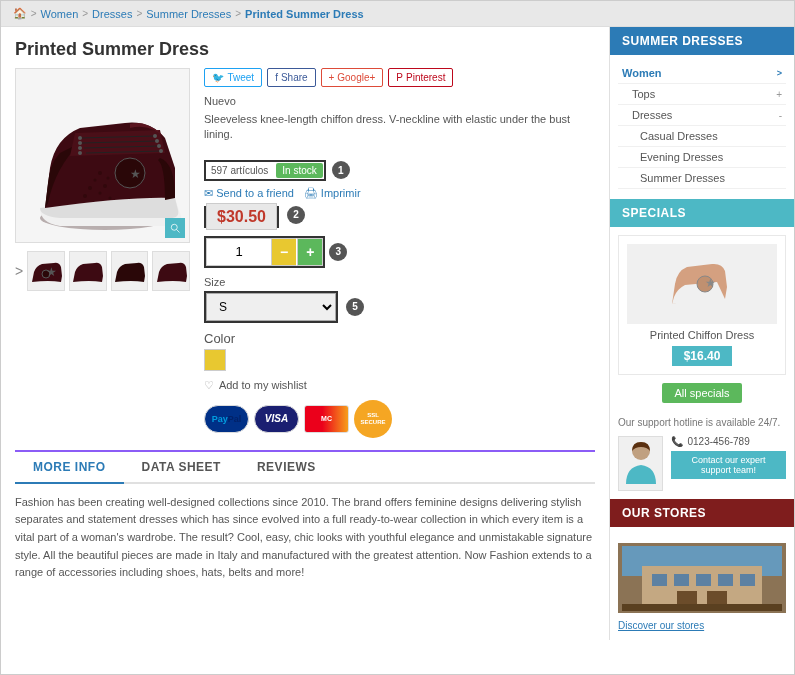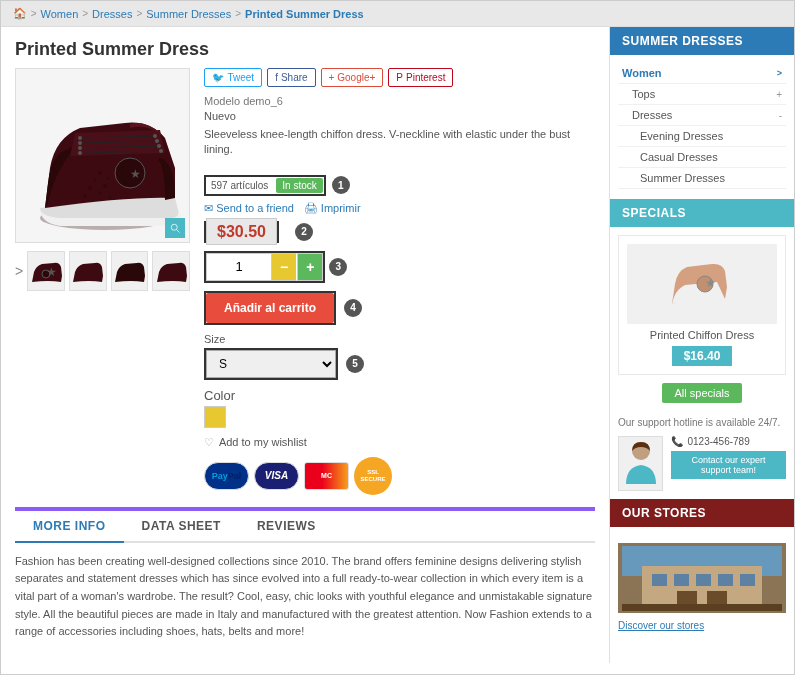--- a/index.html
+++ b/index.html
@@ -48,21 +48,21 @@
 
     .model-text { font-size: 11px; color: #777; margin-bottom: 3px; }
     .condition-text { font-size: 11px; color: #555; margin-bottom: 5px; }
     .description-text { font-size: 11px; color: #555; line-height: 1.4; margin-bottom: 17px; }
     .in-stock-badge { background: #5cb85c; color: white; padding: 2px 6px; font-size: 10px; border-radius: 2px; }
 
     .send-print { display: flex; align-items: center; gap: 10px; font-size: 11px; color: #2c7bb6; margin-bottom: 6px; cursor: pointer; }
     .send-print span { display: flex; align-items: center; gap: 3px; }
 
     
-    .price-area { display: flex; align-items: center; gap: 16px; margin-bottom: 8px; }
+    .price-area { display: flex; gap: 8px; margin-bottom: 8px; }
     .price { background: #e8e8e8; border: 1px solid #ccc; padding: 4px 10px; font-size: 16px; font-weight: bold; color: #c0392b; }
     .qty-input { width: 65px; border: 1px solid #ccc; padding: 5px 8px; font-size: 13px; text-align: center; border-right: none; }
     .qty-btn-minus { background: #e8c830; color: white; border: 1px solid #ccc; padding: 5px 8px; cursor: pointer; font-size: 14px; font-weight: bold; border-right: 1px solid #fff; }
     .qty-btn-plus { background: #5cb85c; color: white; border: 1px solid #ccc; padding: 5px 8px; cursor: pointer; font-size: 14px; font-weight: bold; }
 
     
     .cart-area { display: flex; align-items: center; gap: 8px; margin-bottom: 8px; }
     .add-to-cart-btn { background: #e74c3c; color: white; border: none; padding: 8px 18px; font-size: 12px; font-weight: bold; cursor: pointer; border-radius: 2px; }
 
     
@@ -82,21 +82,21 @@
 
     
     .payment-icons { display: flex; gap: 5px; align-items: center; margin-bottom: 12px; }
     .payment-icon { width: 45px; height: 28px; border: 1px solid #ddd; border-radius: 14px; display: flex; align-items: center; justify-content: center; font-size: 8px; font-weight: bold; }
     .paypal-icon { background: #003087; color: #009cde; font-size: 9px; }
     .visa-icon { background: #1a1f71; color: white; }
     .mc-icon { background: #eb001b; color: white; font-size: 7px; }
     .ssl-icon { background: #f5a623; color: white; width: 38px; height: 38px; border-radius: 50%; font-size: 7px; display: flex; align-items: center; justify-content: center; flex-direction: column; font-weight: bold; }
 
     
-    .tabs-area { border-top: 4px solid #8b5cf6; padding-top: 0; }
+    .tabs-area { border-top: 2px solid #8b5cf6; padding-top: 0; }
     .tabs-header { display: flex; gap: 0; border-bottom: 2px solid #e0e0e0; }
     .tab { padding: 8px 18px; font-size: 12px; font-weight: bold; cursor: pointer; color: #555; text-transform: uppercase; letter-spacing: 0.5px; }
     .tab.active { color: #2c7bb6; border-bottom: 2px solid #2c7bb6; margin-bottom: -2px; }
     .tab-content { padding: 10px 0; font-size: 11px; color: #555; line-height: 1.6; }
 
     
     .sidebar-section { margin-bottom: 0; }
     .sidebar-header { background: #2c7bb6; color: white; padding: 7px 12px; font-size: 12px; font-weight: bold; text-transform: uppercase; letter-spacing: 0.5px; margin-bottom: 8px; }
     .sidebar-header.specials { background: #4db8c5; }
     .sidebar-header.contact { background: #4db8c5; }
@@ -260,21 +260,20 @@
             </button>
             <button class="social-btn google">
               <span>+ Google+</span>
             </button>
             <button class="social-btn pinterest">
               <span>P</span>
               <span>Pinterest</span>
             </button>
           </div>
 
-          <p class="model-text">Modelo demo_6</p>
           <p class="condition-text">Nuevo</p>
           <p class="description-text">Sleeveless knee-length chiffon dress. V-neckline with elastic under the bust lining.</p>
 
           <div style="display:flex; align-items:center; gap:6px; margin-bottom:6px;">
             <div style="border:2px solid #333; padding:1px; display:inline-flex; align-items:center; gap:4px;">
               <span style="font-size:10px; color:#555; padding: 2px 4px;">597 artículos</span>
               <span class="in-stock-badge">In stock</span>
             </div>
             <div class="badge-circle">1</div>
           </div>
@@ -299,26 +298,20 @@
 
           <div style="display:flex; align-items:center; gap:4px; margin-bottom:8px;">
             <div style="border:2px solid #333; display:inline-flex;">
               <input type="text" class="qty-input" value="1" style="">
               <button class="qty-btn-minus">−</button>
               <button class="qty-btn-plus">+</button>
             </div>
             <div class="badge-circle">3</div>
           </div>
 
-          <div class="cart-area">
-            <div style="border:2px solid #333; display:inline-block;">
-              <button class="add-to-cart-btn">Añadir al carrito</button>
-            </div>
-            <div class="badge-circle">4</div>
-          </div>
 
           <div class="size-area">
             <div class="size-label">Size</div>
             <div class="size-select-wrap">
               <div style="border:2px solid #333; display:inline-block;">
                 <select class="size-select">
                   <option>S</option>
                   <option>M</option>
                   <option>L</option>
                   <option>XL</option>
@@ -377,24 +370,24 @@
           </div>
           <div class="sidebar-nav-item child">
             <span>Tops</span>
             <span class="count">+</span>
           </div>
           <div class="sidebar-nav-item child">
             <span>Dresses</span>
             <span class="count">-</span>
           </div>
           <div class="sidebar-nav-item" style="padding-left:22px;">
+            <span>Casual Dresses</span>
+          </div>
+          <div class="sidebar-nav-item" style="padding-left:22px;">
             <span>Evening Dresses</span>
-          </div>
-          <div class="sidebar-nav-item" style="padding-left:22px;">
-            <span>Casual Dresses</span>
           </div>
           <div class="sidebar-nav-item" style="padding-left:22px;">
             <span>Summer Dresses</span>
           </div>
         </nav>
       </div>
 
       <div class="sidebar-section">
         <div class="sidebar-header specials">SPECIALS</div>
         <div class="special-card">

